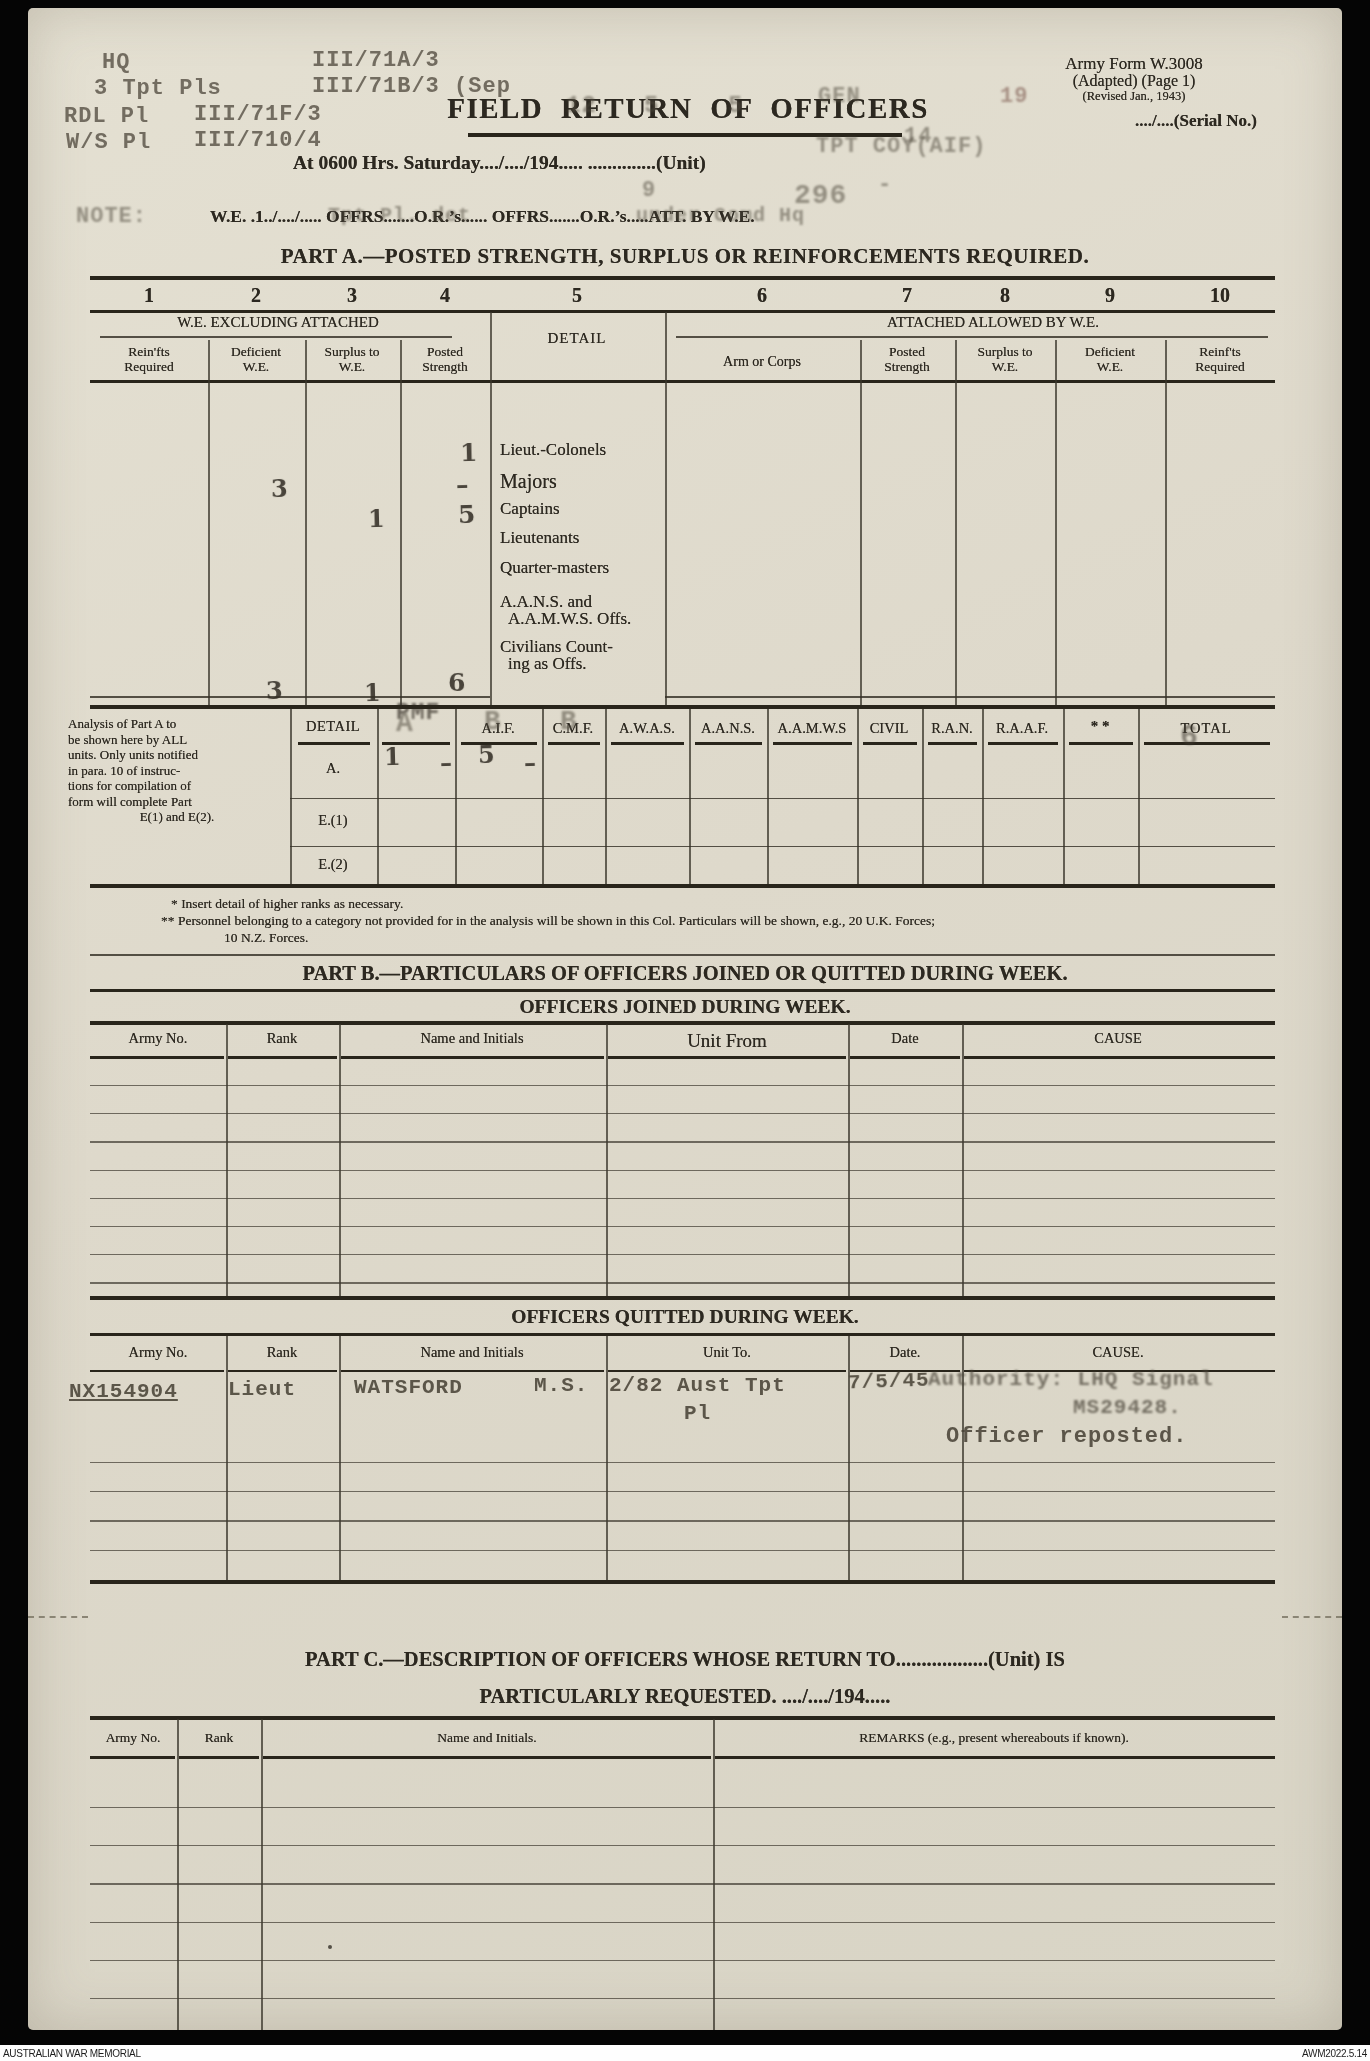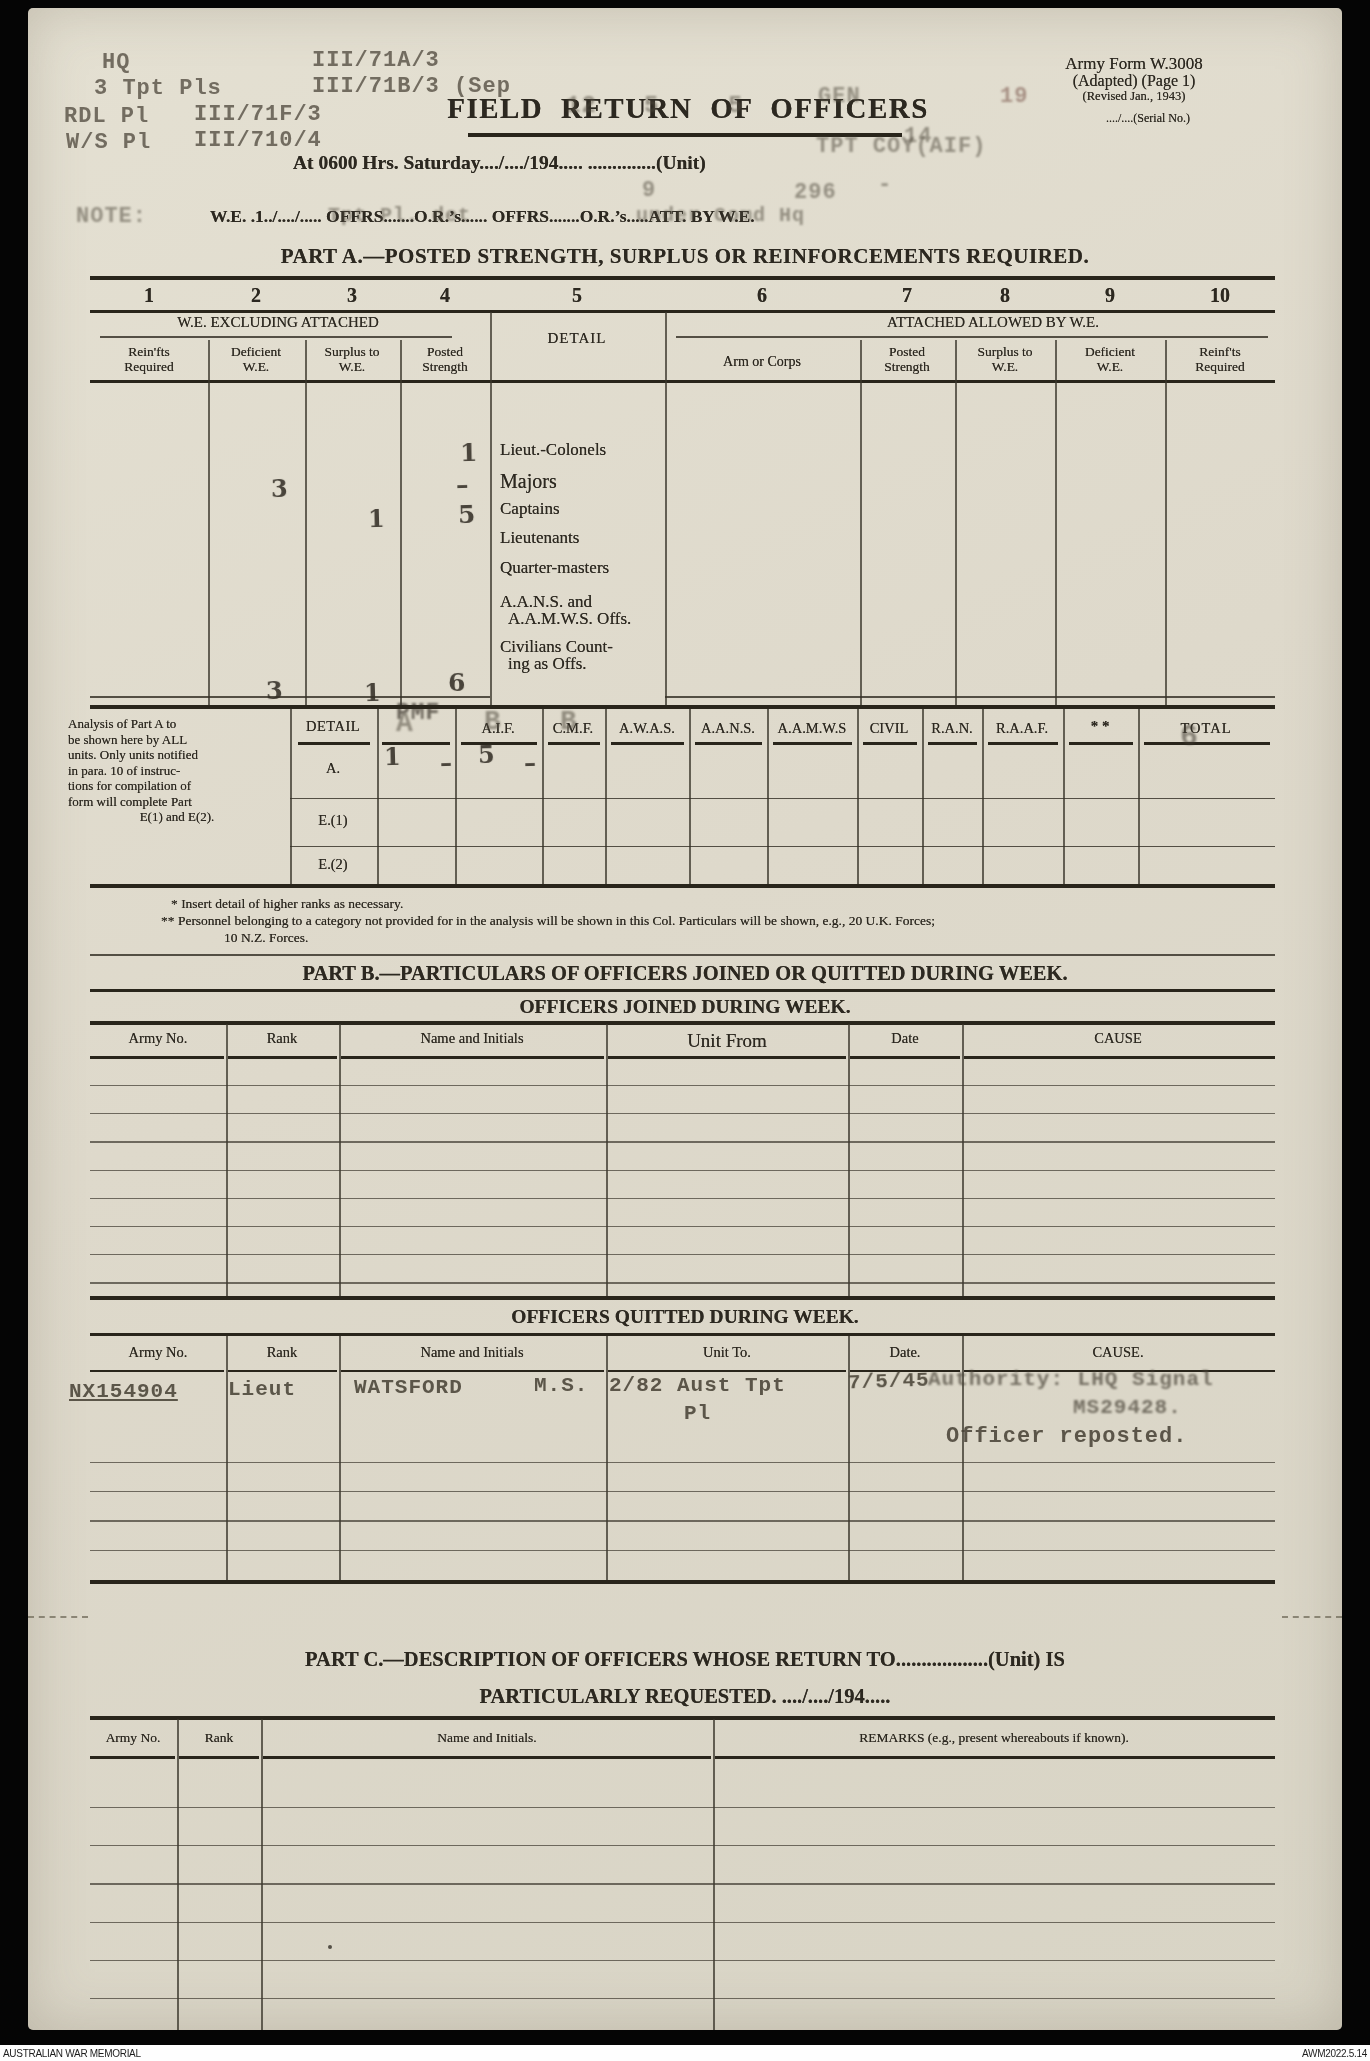--- a/index.html
+++ b/index.html
@@ -38,32 +38,32 @@
   <span class="gh2" style="left:66px;top:68px;font-size:22px;">3 Tpt Pls</span>
   <span class="gh2" style="left:284px;top:66px;font-size:22px;">III/71B/3 (Sep</span>
   <span class="gh2" style="left:36px;top:96px;font-size:22px;">RDL Pl</span>
   <span class="gh2" style="left:166px;top:94px;font-size:22px;">III/71F/3</span>
   <span class="gh2" style="left:38px;top:122px;font-size:22px;">W/S Pl</span>
   <span class="gh2" style="left:166px;top:120px;font-size:22px;">III/710/4</span>
 
   <span class="t ctr" style="left:1106px;top:46px;font-size:17px;">Army Form W.3008</span>
   <span class="t ctr" style="left:1106px;top:64px;font-size:16px;">(Adapted)  (Page 1)</span>
   <span class="t ctr" style="left:1106px;top:81px;font-size:12.5px;">(Revised Jan., 1943)</span>
-  <span class="t ctr" style="left:1120px;top:103px;font-size:12px;">..../....(Serial No.)</span>
+  <span class="t ctr" style="left:1168px;top:103px;font-size:17px;font-weight:bold;">..../....(Serial No.)</span>
   <span class="gh" style="left:972px;top:76px;font-size:22px;color:rgba(110,70,60,.5);">19</span>
 
   <span class="t b ctr" style="left:660px;top:84px;font-size:29px;letter-spacing:1.5px;word-spacing:9px;">FIELD RETURN OF OFFICERS</span>
   <div class="thk" style="left:440px;top:125px;width:434px;"></div>
 
   <span class="gh" style="left:538px;top:84px;font-size:24px;">12</span>
   <span class="gh" style="left:616px;top:84px;font-size:24px;">5</span>
   <span class="gh" style="left:700px;top:84px;font-size:24px;">5</span>
   <span class="gh" style="left:790px;top:76px;font-size:22px;">GEN</span>
   <span class="gh" style="left:788px;top:126px;font-size:22px;">TPT COY(AIF)</span>
-  <span class="gh" style="left:766px;top:172px;font-size:22px;">296</span>
+  <span class="gh" style="left:766px;top:172px;font-size:28px;">296</span>
   <span class="gh" style="left:614px;top:170px;font-size:22px;">9</span>
   <span class="gh" style="left:850px;top:164px;font-size:22px;">-</span>
   <span class="gh" style="left:876px;top:116px;font-size:22px;">14</span>
 
   <span class="t b" style="left:265px;top:144px;font-size:19.5px;">At 0600 Hrs. Saturday..../..../194.....   ..............(Unit)</span>
 
   <span class="gh" style="left:48px;top:196px;font-size:22px;">NOTE:</span>
   <span class="t b" style="left:182px;top:198px;font-size:17.5px;">W.E. .1../..../.....   OFFRS.......O.R.’s......    OFFRS.......O.R.’s.....ATT. BY W.E.</span>
   <span class="gh" style="left:300px;top:196px;font-size:20px;">Tpt Pl. det</span>
   <span class="gh" style="left:608px;top:196px;font-size:20px;">under Comd Hq</span>

